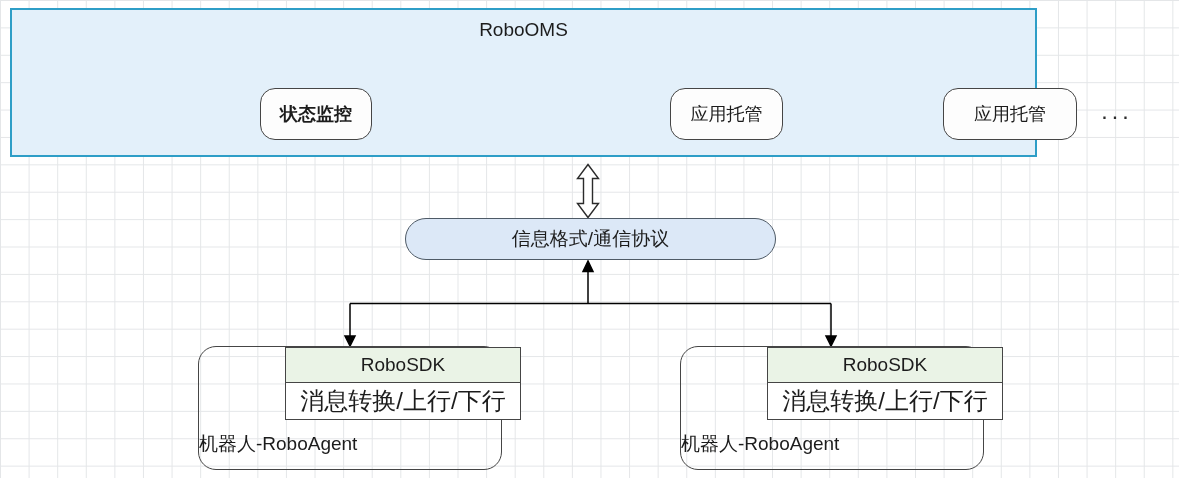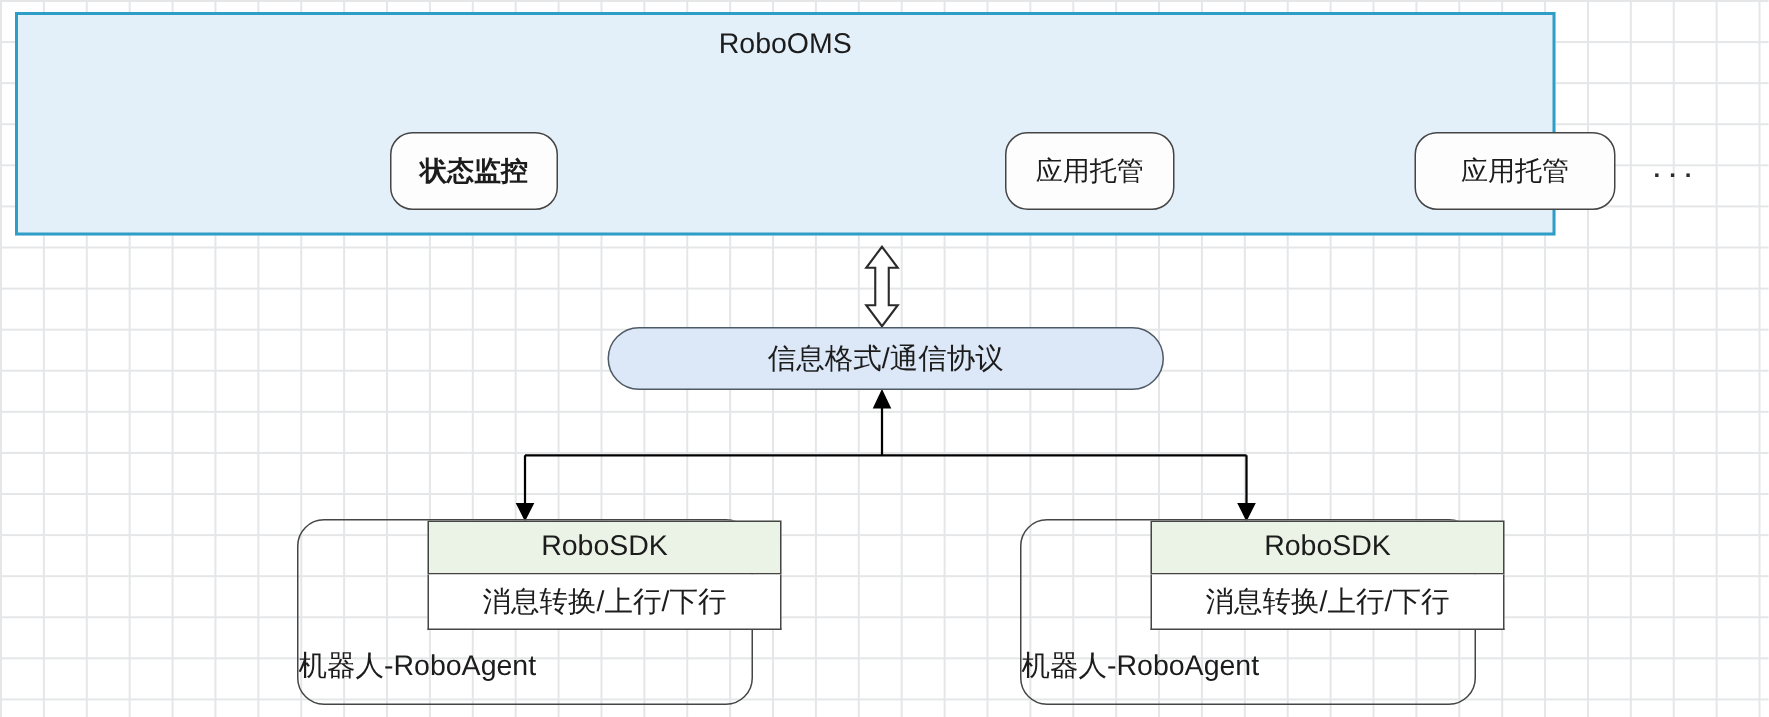--- a/index.html
+++ b/index.html
@@ -78,21 +78,21 @@
     border:1px solid var(--node-border);
     box-sizing:border-box;
     display:flex;align-items:center;justify-content:center;
     font-size:19px;
   }
   .sdk-row{
     height:37px;background:#ffffff;
     border:1px solid var(--node-border);border-top:none;
     box-sizing:border-box;
     display:flex;align-items:center;justify-content:center;
-    font-size:19px;
+    font-size:24px;
   }
   .agent-label{
     position:absolute;left:0;right:0;top:84px;
     text-align:left;font-size:19px;
   }
   svg.overlay{position:absolute;left:0;top:0;}
 </style>
 </head>
 <body>
 

